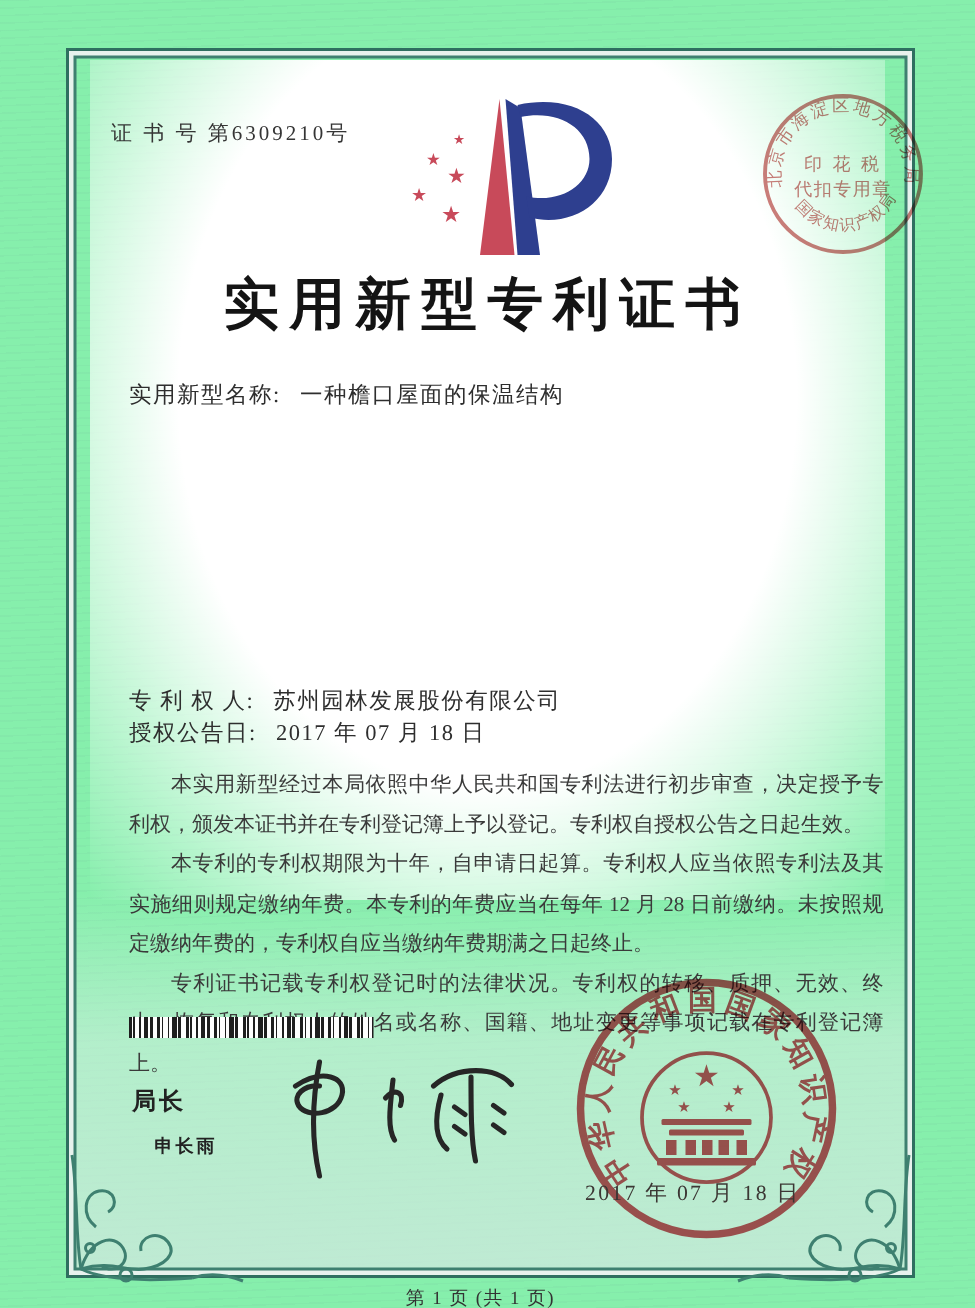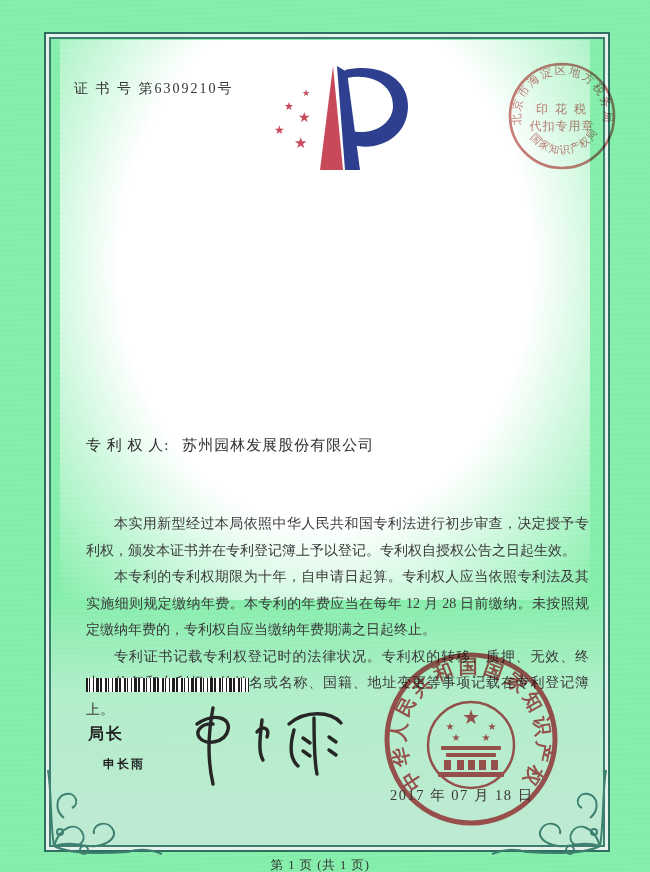--- a/index.html
+++ b/index.html
@@ -95,24 +95,33 @@
     <text font-size="11.5" fill="#c96f6c" letter-spacing="2">
       <textPath href="#taxTop" startOffset="2">北京市海淀区地方税务局</textPath>
     </text>
     <text font-size="10.5" fill="#c96f6c" letter-spacing="1">
       <textPath href="#taxBot" startOffset="3">国家知识产权局</textPath>
     </text>
     <text x="60" y="57" text-anchor="middle" font-size="12" fill="#c96f6c" letter-spacing="2">印 花 税</text>
     <text x="60" y="74" text-anchor="middle" font-size="12" fill="#c96f6c" letter-spacing="1">代扣专用章</text>
   </svg>
 
+  <div class="title">实用新型专利证书</div>
 
-  <div class="field" style="top:436px">
+  <div class="field" style="top:254px">
+    <span class="lab">实用新型名称:</span>
+    <span class="val">一种檐口屋面的保温结构</span>
+  </div>
+  <div class="field" style="top:458px">
     <span class="lab">专 利 权 人:</span>
     <span class="val">苏州园林发展股份有限公司</span>
+  </div>
+  <div class="field" style="top:479px">
+    <span class="lab">授权公告日:</span>
+    <span class="val">2017 年 07 月 18 日</span>
   </div>
 
   <div class="body-text">
     <p>本实用新型经过本局依照中华人民共和国专利法进行初步审查，决定授予专利权，颁发本证书并在专利登记簿上予以登记。专利权自授权公告之日起生效。</p>
     <p>本专利的专利权期限为十年，自申请日起算。专利权人应当依照专利法及其实施细则规定缴纳年费。本专利的年费应当在每年 12 月 28 日前缴纳。未按照规定缴纳年费的，专利权自应当缴纳年费期满之日起终止。</p>
     <p>专利证书记载专利权登记时的法律状况。专利权的转移、质押、无效、终止、恢复和专利权人的姓名或名称、国籍、地址变更等事项记载在专利登记簿上。</p>
   </div>
 
   <div class="barcode"></div>
 

